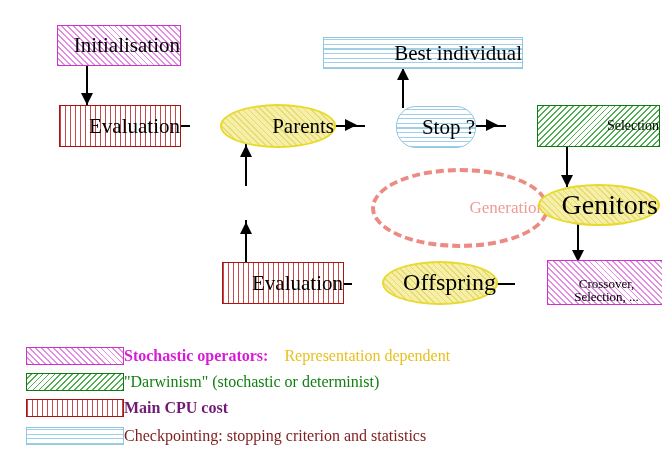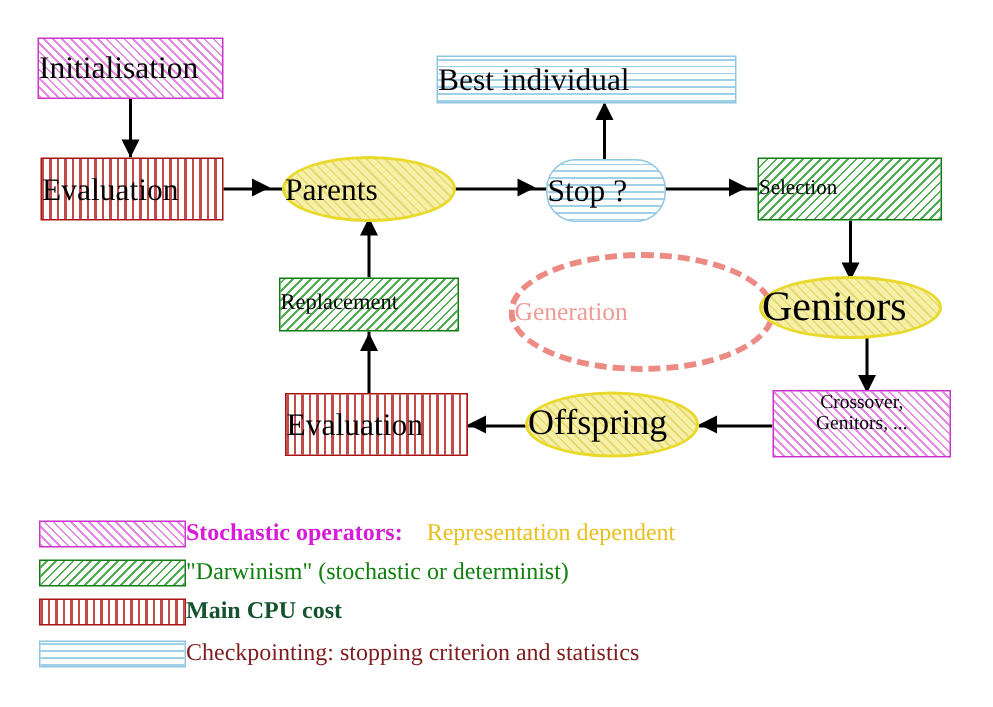--- a/index.html
+++ b/index.html
@@ -15,25 +15,26 @@
     overflow: hidden;
     font-family: "Liberation Serif", "DejaVu Serif", serif;
   }
 
   
   .node {
     position: absolute;
     box-sizing: border-box;
     display: flex;
     align-items: center;
-    justify-content: flex-start;
+    justify-content: flex-end;
     text-align: center;
     color: #000000;
     line-height: 1.05;
     z-index: 3;
+    margin-left: 32px;
   }
   .node .lbl { position: relative; z-index: 4; }
 
   .box { border-style: solid; border-width: 1.5px; }
   .ellipse { border-radius: 50%; border-style: solid; border-width: 2px; }
   .roundbox { border-radius: 20px; border-style: solid; border-width: 1.5px; }
 
   
   
   .fill-magenta {
@@ -136,21 +137,21 @@
     top: 0px;
     font-size: 16px;
     white-space: nowrap;
     line-height: 24px;
   }
   .lt-bold { font-weight: bold; }
 
   .t-magenta { color: #d81bd8; }
   .t-gold    { color: #e8c01f; }
   .t-green   { color: #118011; }
-  .t-red     { color: #14532d; }
+  .t-red     { color: #701a75; }
   .t-blue    { color: #7f1d1d; }
   .t-salmon  { color: #ef9b95; }
 </style>
 </head>
 <body>
 
 <div id="canvas">
 
   <div class="edge edge-v" style="left:86px; top:65px; height:40px;"></div>
   <div class="arrow arrow-down" style="left:81px; top:93px;"></div>
@@ -202,43 +203,40 @@
   </div>
 
   <div class="node roundbox fill-blue" style="left:364px; top:106px; width:80px; height:42px; font-size:21px;">
     <span class="lbl">Stop ?</span>
   </div>
 
   <div class="node box fill-green" style="left:505px; top:105px; width:123px; height:42px; font-size:14px;">
     <span class="lbl">Selection</span>
   </div>
 
-  <div class="node box fill-green" style="left:186px; top:185px; width:120px; height:36px; font-size:15px;">
-    <span class="lbl">Replacement</span>
-  </div>
 
   <div class="node ellipse fill-none-dashed" style="left:339px; top:168px; width:178px; height:80px; font-size:17px;">
     <span class="lbl t-salmon">Generation</span>
   </div>
 
   <div class="node ellipse fill-yellow" style="left:506px; top:184px; width:122px; height:42px; font-size:28px;">
     <span class="lbl">Genitors</span>
   </div>
 
   <div class="node box fill-red" style="left:190px; top:262px; width:122px; height:42px; font-size:21px;">
     <span class="lbl">Evaluation</span>
   </div>
 
   <div class="node ellipse fill-yellow" style="left:350px; top:261px; width:116px; height:44px; font-size:24px;">
     <span class="lbl">Offspring</span>
   </div>
 
   <div class="node box fill-magenta" style="left:515px; top:260px; width:119px; height:45px; font-size:13px; flex-direction:column;">
     <span class="lbl">Crossover,</span>
-    <span class="lbl">Genitors, ...</span>
+    <span class="lbl">Selection, ...</span>
   </div>
 
   <div id="legend">
 
     <div class="legend-row" style="top:4px;">
       <div class="swatch fill-magenta"></div>
       <div class="legend-text">
         <span class="lt-bold t-magenta">Stochastic operators:</span>
         <span>&nbsp;&nbsp;</span>
         <span class="t-gold">Representation dependent</span>

